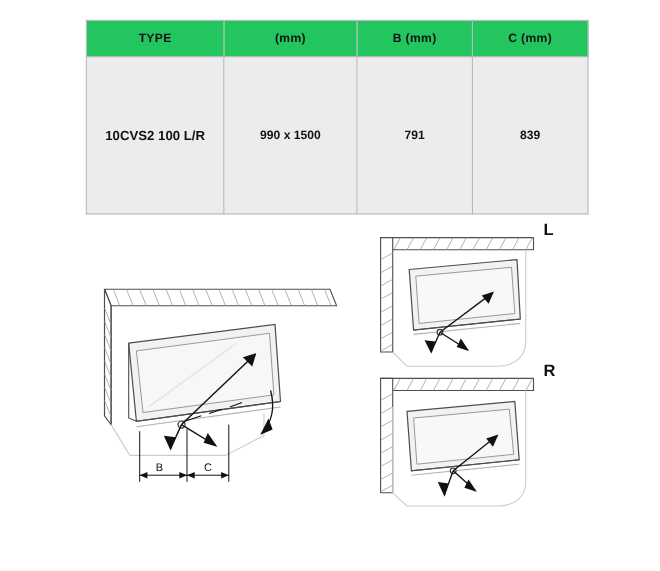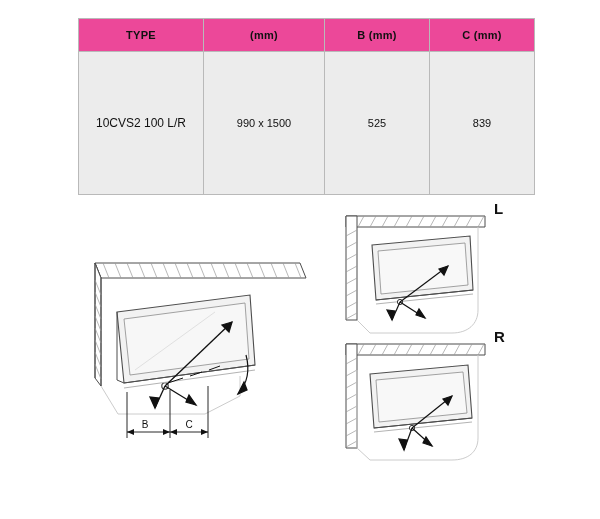--- a/index.html
+++ b/index.html
@@ -26,32 +26,33 @@
   }
   .spec-table th,
   .spec-table td {
     border: 1px solid #b9b9b9;
     text-align: center;
     vertical-align: middle;
     color: #111111;
   }
   .spec-table th {
     height: 30px;
-    background: #ec4899;
+    background: #22c55e;
     font-size: 11px;
     font-weight: bold;
     letter-spacing: .3px;
   }
   .spec-table td {
     height: 140px;
     background: #ececec;
     font-size: 11px;
+    font-weight: bold;
   }
   .spec-table td.type-cell {
-    font-weight: normal;
+    font-weight: bold;
     font-size: 12px;
   }
 
   
   .drawings {
     position: absolute;
     left: 0;
     top: 200px;
     width: 600px;
     height: 319px;
@@ -81,21 +82,21 @@
       <th style="width:122px">TYPE</th>
       <th style="width:118px">(mm)</th>
       <th style="width:102px">B (mm)</th>
       <th style="width:102px">C (mm)</th>
     </tr>
   </thead>
   <tbody>
     <tr>
       <td class="type-cell">10CVS2 100 L/R</td>
       <td>990 x 1500</td>
-      <td>525</td>
+      <td>791</td>
       <td>839</td>
     </tr>
   </tbody>
 </table>
 
 <div class="drawings">
   <svg width="600" height="319" viewBox="0 0 600 319" xmlns="http://www.w3.org/2000/svg">
 
     <g>
 

